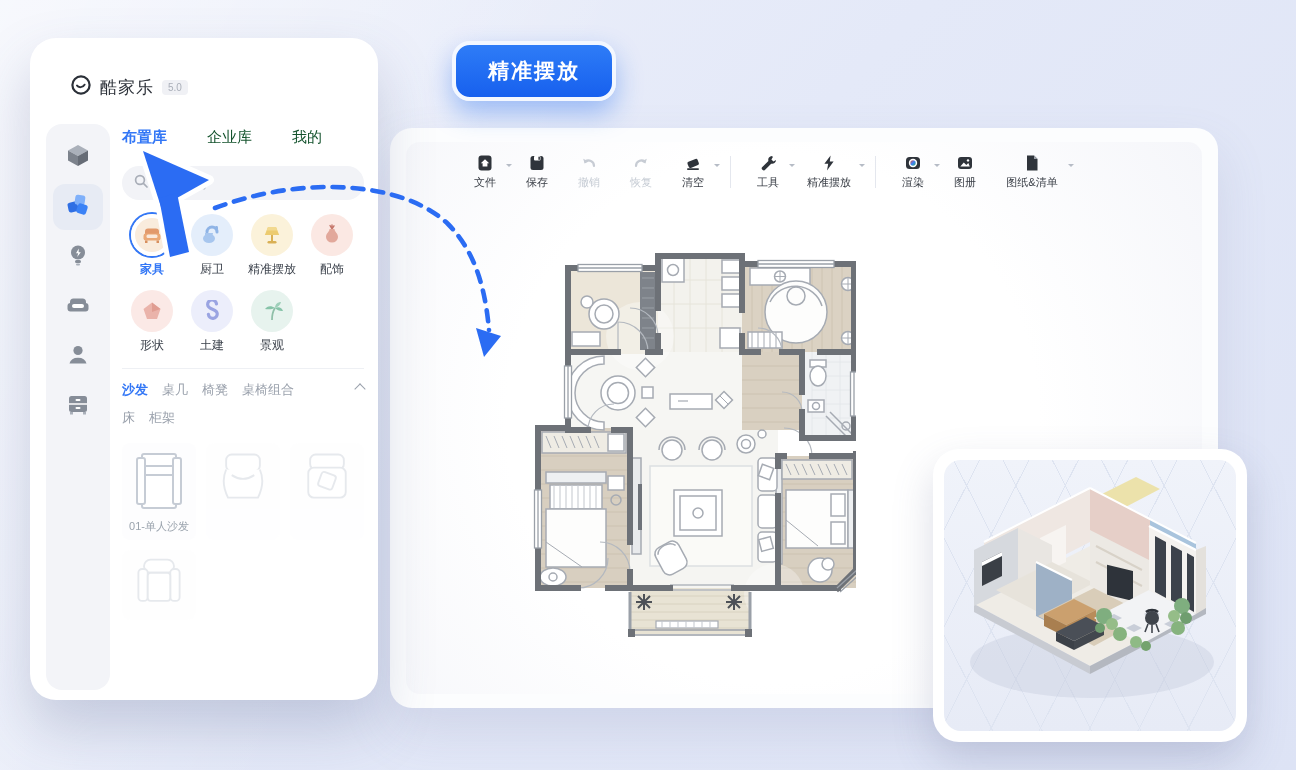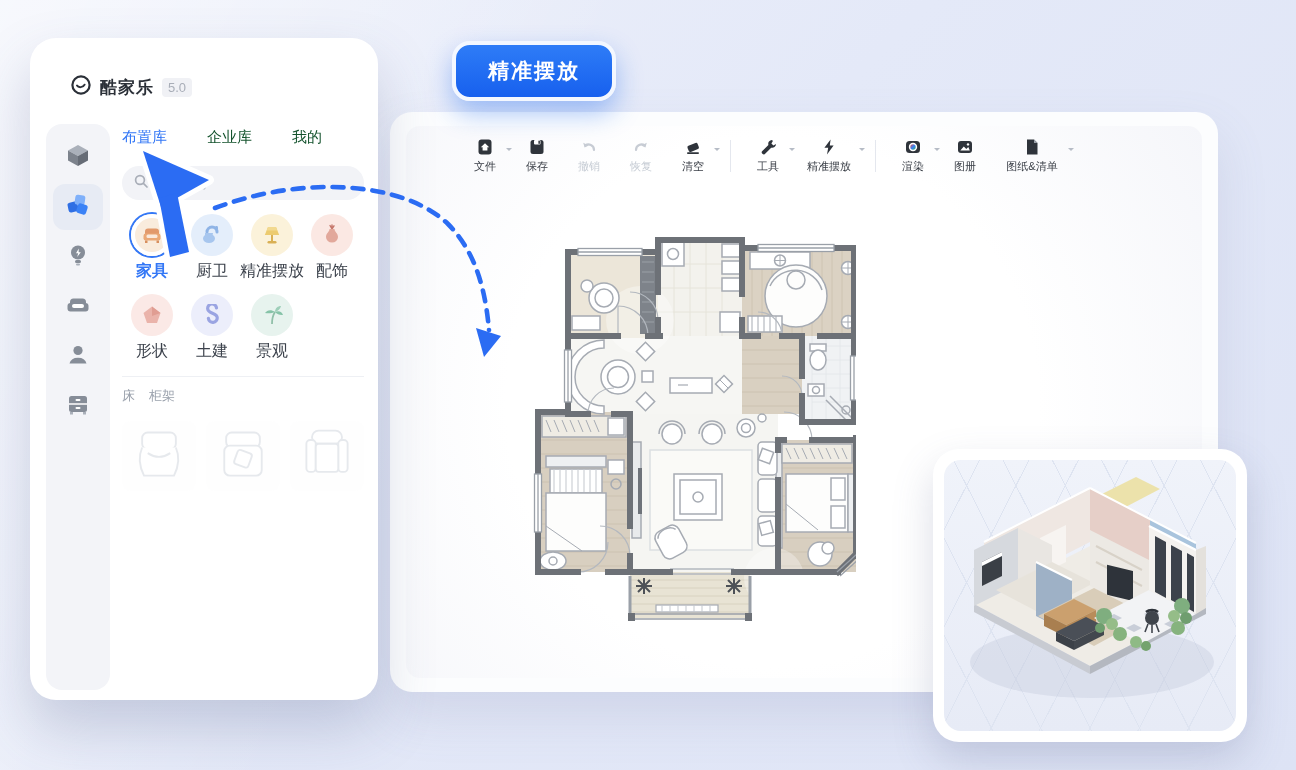--- a/index.html
+++ b/index.html
@@ -6,21 +6,21 @@
   html,body { width:1296px; height:770px; overflow:hidden; }
   body {
     font-family:"Liberation Sans","DejaVu Sans",sans-serif;
     background:linear-gradient(135deg,#eef1fb 0%,#e4e9f8 45%,#dde3f5 100%);
     position:relative; color:#3a3f48;
   }
   body::before{content:"";position:absolute;inset:0;
     background:linear-gradient(115deg,rgba(255,255,255,.55) 0%,rgba(255,255,255,0) 38%);pointer-events:none;}
 
   
-  .canvas-card{position:absolute;left:390px;top:112px;width:828px;height:580px;
+  .canvas-card{position:absolute;left:390px;top:128px;width:828px;height:580px;
     background:#fcfdfe;border-radius:22px;box-shadow:0 24px 50px rgba(110,120,160,.16);}
   .canvas-inner{position:absolute;left:16px;right:16px;top:14px;bottom:14px;border-radius:14px;
     background:radial-gradient(circle at 46% 50%, #ffffff 52%, #f5f6fa 100%);}
   .toolbar{position:absolute;left:72px;top:18px;height:52px;display:flex;align-items:center;gap:6px;}
   .tb-item{display:flex;flex-direction:column;align-items:center;justify-content:center;
     min-width:46px;padding:2px 4px;cursor:pointer;border-radius:8px;position:relative;}
   .tb-item .tb-label{font-size:11px;color:#383d45;margin-top:3px;white-space:nowrap;}
   .tb-item.disabled .tb-label{color:#c6ccd4;}
   .tb-icon{height:18px;display:flex;align-items:flex-end;}
   .caret{width:0;height:0;border:3.5px solid transparent;border-top-color:#b6bcc6;
@@ -32,39 +32,39 @@
 
   
   .badge{position:absolute;left:452px;top:41px;padding:12px 32px;background:linear-gradient(180deg,#2e7cf7,#1760ee);
     border:4px solid rgba(255,255,255,.95);border-radius:18px;color:#fff;font-size:21px;font-weight:bold;
     letter-spacing:2px;box-shadow:0 12px 26px rgba(30,105,240,.38);z-index:40;}
 
   
   .panel{position:absolute;left:30px;top:38px;width:348px;height:662px;background:#ffffff;
     border-radius:26px;box-shadow:0 28px 55px rgba(85,95,140,.25);z-index:30;}
   .logo-row{position:absolute;left:40px;top:36px;display:flex;align-items:center;gap:8px;}
-  .logo-text{font-size:17px;font-weight:bold;color:#2b3038;letter-spacing:1px;}
-  .version-badge{font-size:13px;color:#a9aeb8;background:#f0f1f5;border-radius:4px;padding:2px 6px;}
+  .logo-text{font-size:17px;font-weight:normal;color:#2b3038;letter-spacing:1px;}
+  .version-badge{font-size:10px;color:#a9aeb8;background:#f0f1f5;border-radius:4px;padding:2px 6px;}
   .rail{position:absolute;left:16px;top:86px;width:64px;height:566px;background:#f3f4f8;border-radius:16px;
     display:flex;flex-direction:column;align-items:center;padding-top:10px;gap:4px;}
   .rail-item{width:50px;height:46px;display:flex;align-items:center;justify-content:center;border-radius:12px;cursor:pointer;}
   .rail-item.active{background:#e7ebf4;}
   .content{position:absolute;left:92px;top:82px;width:242px;}
   .tabs{display:flex;align-items:center;gap:40px;height:34px;}
   .tab{font-size:15px;color:#14532d;cursor:pointer;white-space:nowrap;}
-  .tab.active{color:#3377f6;font-weight:normal;}
+  .tab.active{color:#3377f6;font-weight:bold;}
   .search{margin-top:12px;height:34px;background:#f2f3f7;border-radius:17px;display:flex;align-items:center;padding:0 12px;gap:8px;}
   .search input{border:none;outline:none;background:transparent;font-size:13px;color:#6a7078;width:170px;
     font-family:"Liberation Sans","DejaVu Sans",sans-serif;}
   .search input::placeholder{color:#b9bfc9;}
   .cat-grid{margin-top:14px;display:flex;flex-wrap:wrap;row-gap:12px;}
   .cat{width:60px;display:flex;flex-direction:column;align-items:center;gap:5px;cursor:pointer;}
   .cat-bubble{width:42px;height:42px;border-radius:50%;display:flex;align-items:center;justify-content:center;}
   .cat.active .cat-bubble{box-shadow:0 0 0 2px #3377f6, 0 0 0 4px #ffffff inset;}
-  .cat-label{font-size:16px;color:#3c424c;white-space:nowrap;}
+  .cat-label{font-size:12px;color:#3c424c;white-space:nowrap;}
   .cat.active .cat-label{color:#3377f6;font-weight:bold;}
   .divider{height:1px;background:#eef0f4;margin:14px 0 0;}
   .subcats{margin-top:12px;display:flex;align-items:center;gap:14px;position:relative;}
   .subcat{font-size:13px;color:#9aa1ac;cursor:pointer;white-space:nowrap;}
   .subcat.active{color:#3377f6;font-weight:bold;}
   .chev{position:absolute;right:0;top:4px;width:8px;height:8px;border-left:1.6px solid #9aa1ac;border-top:1.6px solid #9aa1ac;
     transform:rotate(45deg);cursor:pointer;}
   .subcats2{margin-top:10px;display:flex;gap:14px;}
   .prod-grid{margin-top:16px;display:flex;flex-wrap:wrap;gap:10px;}
   .prod{width:74px;background:#fdfdfe;border-radius:8px;display:flex;flex-direction:column;align-items:center;
@@ -555,26 +555,43 @@
               <path d="M14 8 c0 -4 3 -6 6 -6 c-0.5 3 -3 5 -6 6 Z" fill="#9ecfb9"></path>
               <path d="M14 8 c4 -2 7 0 8 3 c-3 0.5 -6 -1 -8 -3 Z" fill="#86c3a8"></path>
             </svg>
         </span>
         <span class="cat-label">景观</span>
       </div>
     </div>
 
     <div class="divider"></div>
 
+    <div class="subcats">
+      <span class="subcat active">沙发</span>
+      <span class="subcat">桌几</span>
+      <span class="subcat">椅凳</span>
+      <span class="subcat">桌椅组合</span>
+      <span class="chev"></span>
+    </div>
     <div class="subcats2">
       <span class="subcat">床</span>
       <span class="subcat">柜架</span>
     </div>
 
     <div class="prod-grid">
+      <div class="prod">
+        <svg width="64" height="68" viewBox="0 0 64 68" stroke="#c6ccd5" stroke-width="2" fill="#fff">
+          <rect x="15" y="7" width="34" height="54" rx="2"></rect>
+            <rect x="10" y="11" width="8" height="46" rx="2"></rect>
+            <rect x="46" y="11" width="8" height="46" rx="2"></rect>
+            <line x1="17" y1="19" x2="47" y2="19"></line>
+            <line x1="17" y1="28" x2="47" y2="28"></line>
+        </svg>
+        <span class="prod-label">01-单人沙发</span>
+      </div>
       <div class="prod ghost">
         <svg width="64" height="60" viewBox="0 0 64 64" stroke="#c6ccd5" stroke-width="2" fill="#fff">
           <rect x="14" y="8" width="36" height="18" rx="6"></rect>
             <path d="M14 24 q-6 14 2 30 h32 q8 -16 2 -30" fill="#fff"></path>
             <path d="M20 30 q12 8 24 0" fill="none"></path>
         </svg>
       </div>
       <div class="prod ghost">
         <svg width="64" height="60" viewBox="0 0 64 64" stroke="#c6ccd5" stroke-width="2" fill="#fff">
           <rect x="14" y="8" width="36" height="16" rx="6"></rect>

